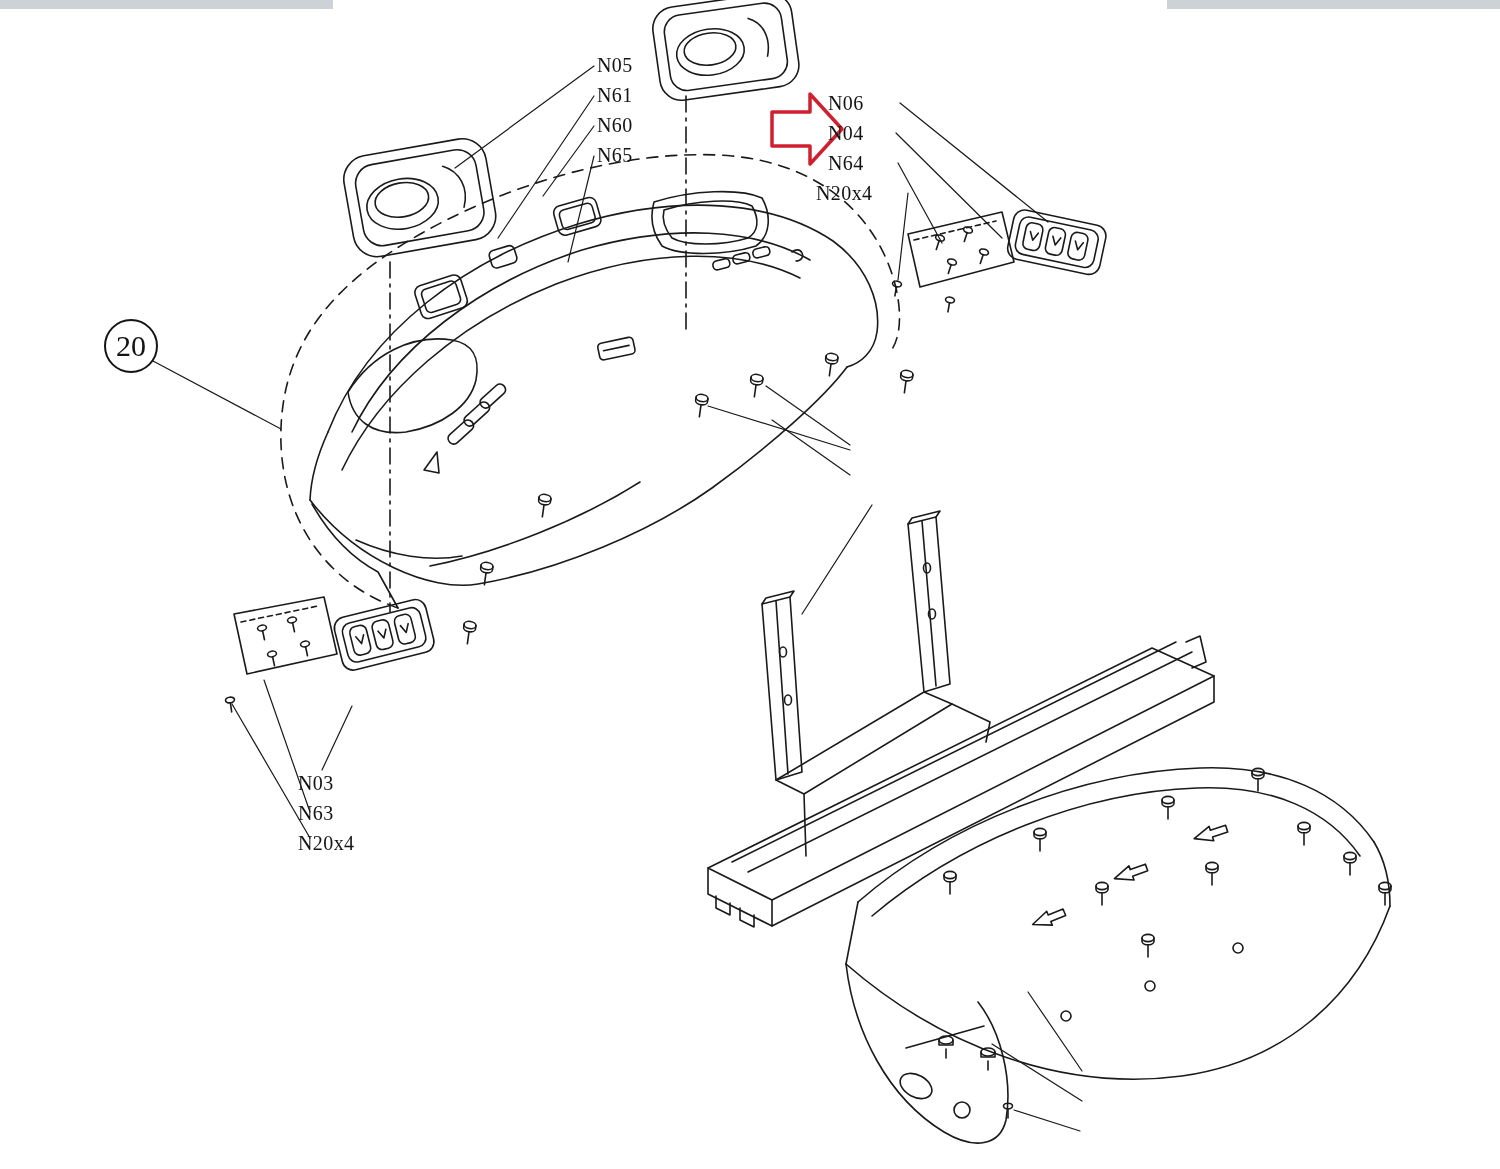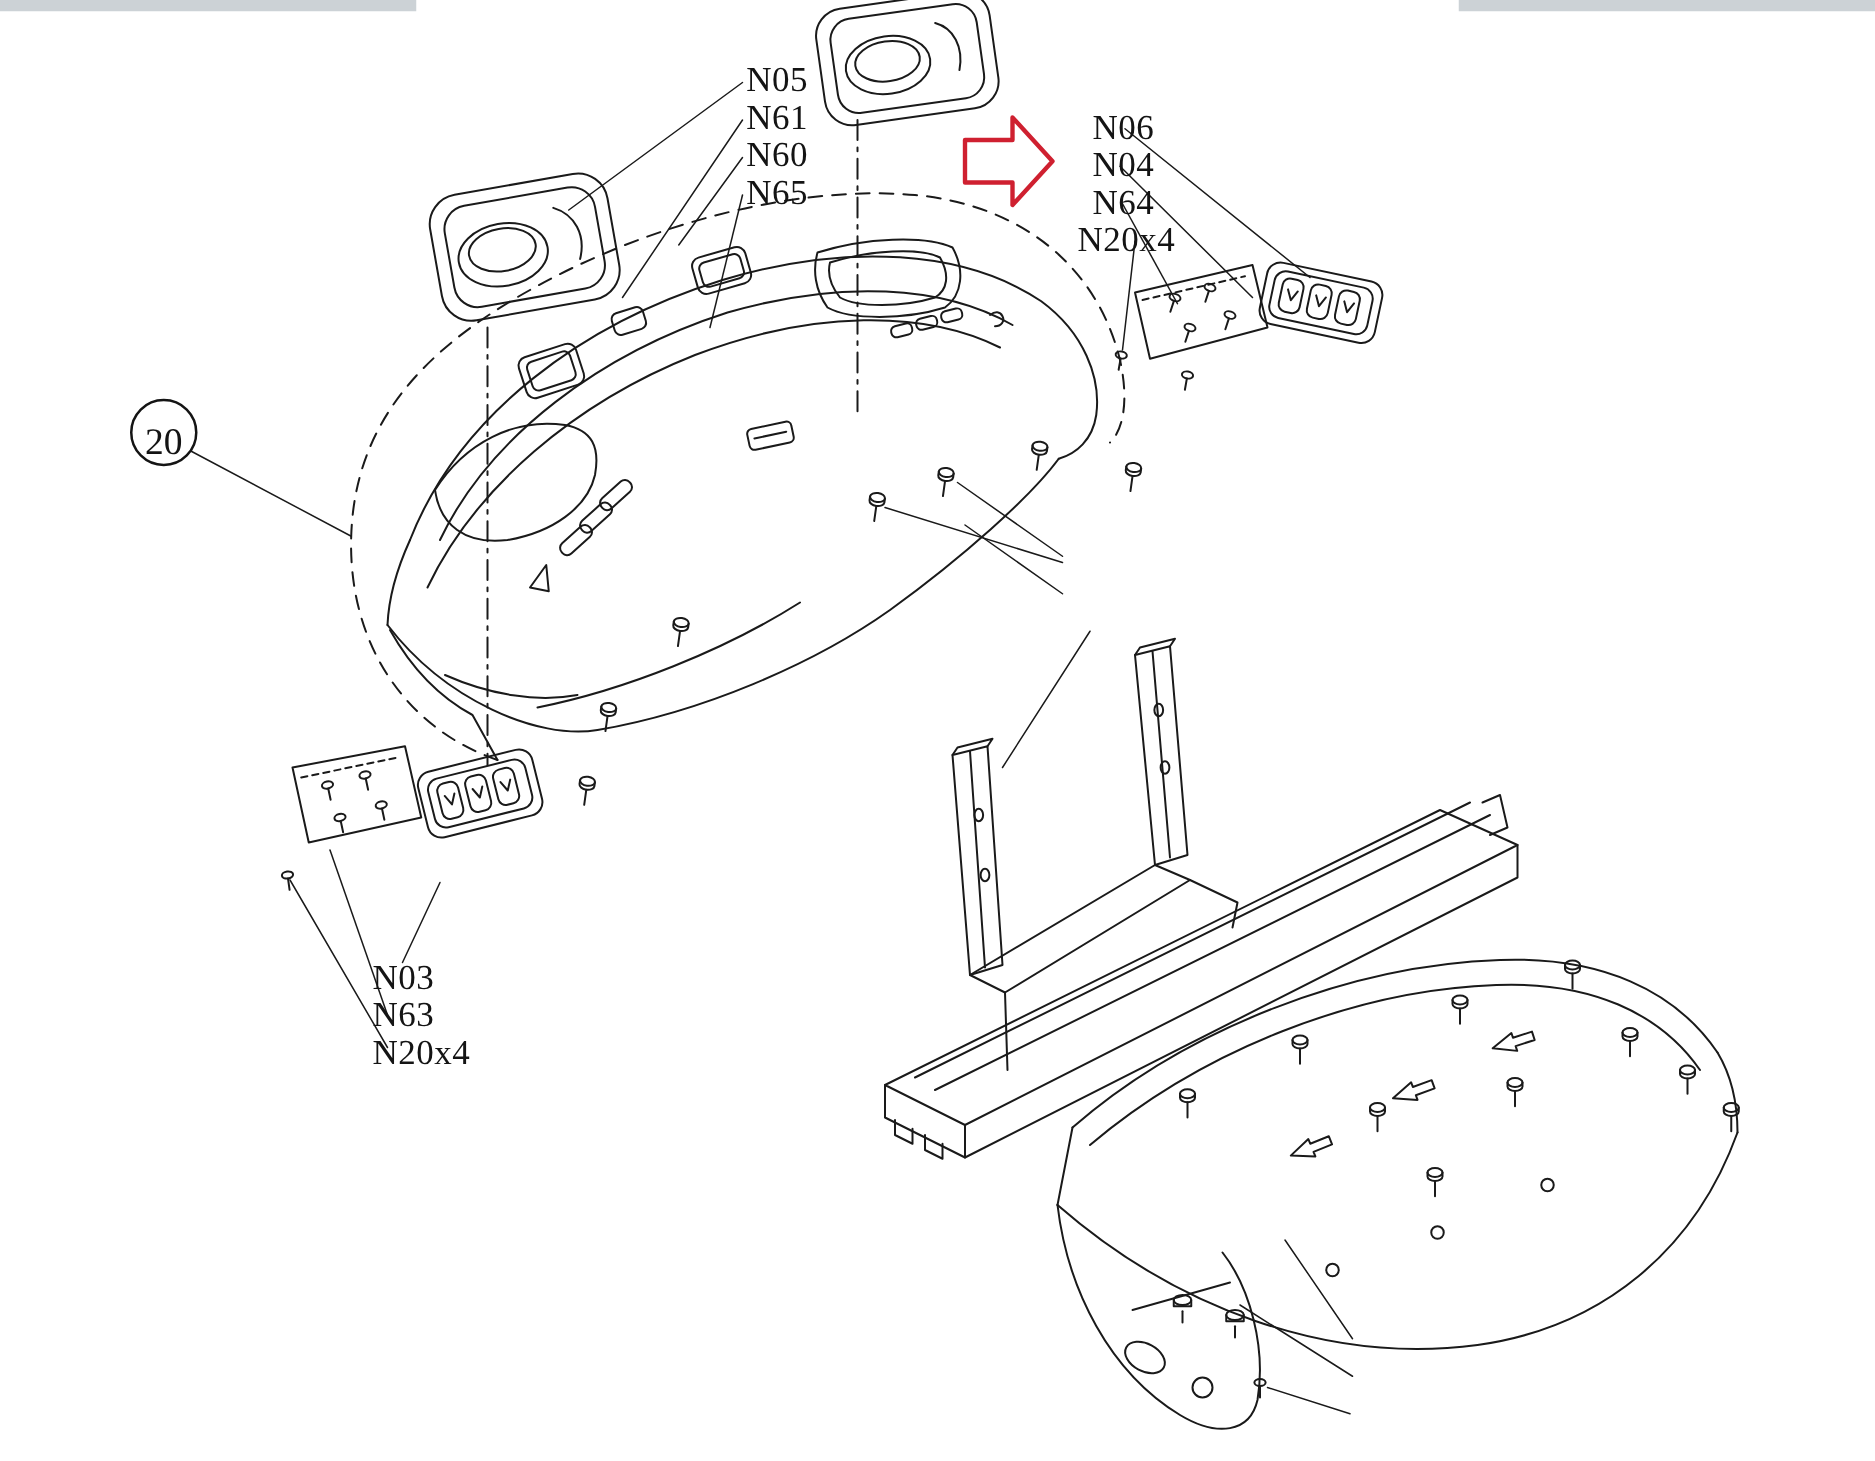--- a/index.html
+++ b/index.html
@@ -4,26 +4,26 @@
 <style>
   html,body{margin:0;padding:0;background:#ffffff;}
   .stage{
     position:relative;width:1500px;height:1169px;background:#ffffff;overflow:hidden;
     font-family:"Liberation Serif", serif;color:#141414;
   }
   .edge{position:absolute;background:#ccd2d6;}
   .edge-tl{left:0;top:0;width:333px;height:9px;}
   .edge-tr{right:0;top:0;width:333px;height:9px;}
   svg.drawing{position:absolute;left:0;top:0;}
-  .lblcol{position:absolute;font-size:28px;line-height:30px;letter-spacing:.4px;}
+  .lblcol{position:absolute;font-size:20px;line-height:30px;letter-spacing:.4px;}
   .lbl{white-space:nowrap;}
   .fig-badge{
     position:absolute;left:104px;top:319px;width:50px;height:50px;
     border:2.5px solid #141414;border-radius:50%;
-    display:flex;align-items:flex-end;justify-content:center;font-size:30px;background:#fff;
+    display:flex;align-items:center;justify-content:center;font-size:30px;background:#fff;
   }
 </style>
 </head>
 <body>
 
 <div class="stage">
 
   <div class="edge edge-tl"></div>
   <div class="edge edge-tr"></div>
 
@@ -259,21 +259,21 @@
     <span>20</span>
   </div>
 
   <div class="lblcol" style="left:597px;top:50px">
     <div class="lbl">N05</div>
     <div class="lbl">N61</div>
     <div class="lbl">N60</div>
     <div class="lbl">N65</div>
   </div>
 
-  <div class="lblcol" style="left:874px;top:88px">
+  <div class="lblcol" style="left:828px;top:88px">
     <div class="lbl">N06</div>
     <div class="lbl">N04</div>
     <div class="lbl">N64</div>
     <div class="lbl" style="margin-left:-12px">N20x4</div>
   </div>
 
 
   <div class="lblcol" style="left:298px;top:768px">
     <div class="lbl">N03</div>
     <div class="lbl">N63</div>

